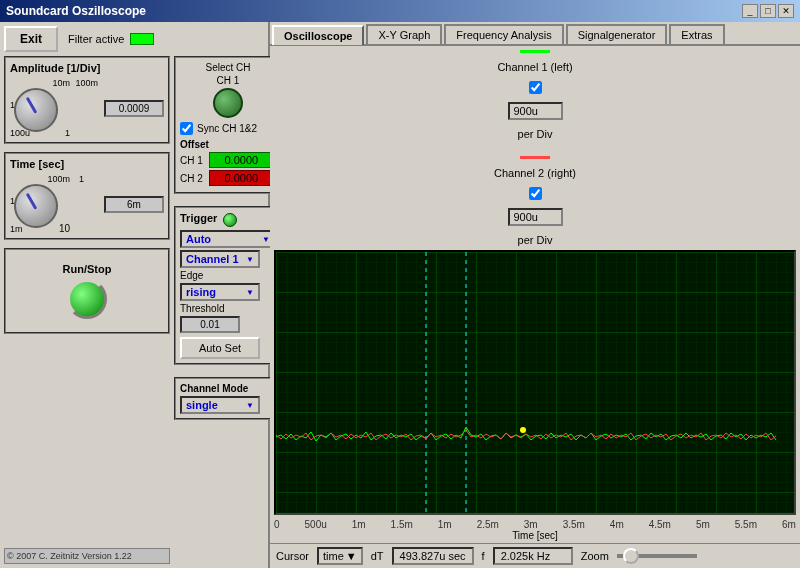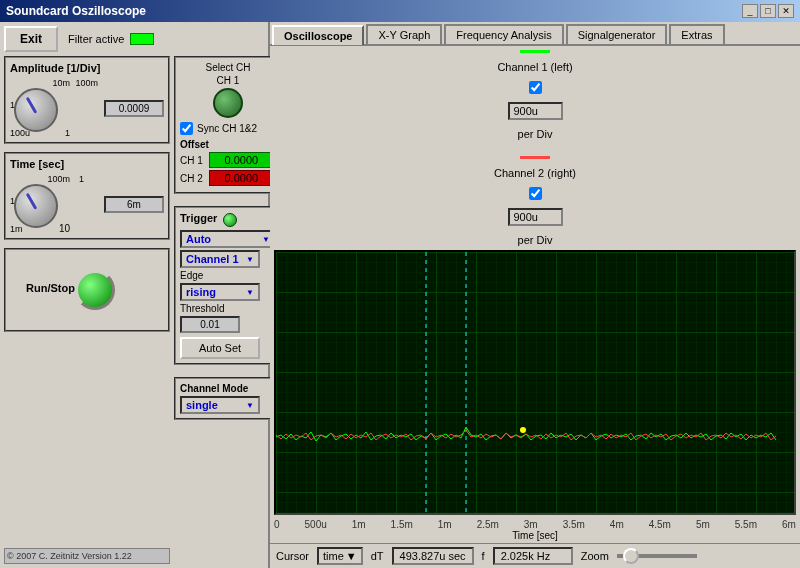--- a/index.html
+++ b/index.html
@@ -364,21 +364,21 @@
               <div style="position:absolute; top:0; right:-14px; font-size:9px;">1</div>
               <div style="position:absolute; top:22px; left:0; font-size:9px;">10m</div>
               <div style="position:absolute; bottom:0; left:0; font-size:9px;">1m</div>
               <div style="position:absolute; bottom:0; right:0; font-size:10px;">10</div>
               <div class="knob" style="position:absolute; top:10px; left:4px; width:44px; height:44px;"></div>
             </div>
             <div class="value-display" style="margin-left:30px;">6m</div>
           </div>
         </div>
 
-        <div class="panel-section" style="display:flex; align-items:center; padding:20px;">
+        <div class="panel-section" style="display:flex; flex-direction:column; align-items:center; padding:13px;">
           <div class="section-title">Run/Stop</div>
           <div class="run-btn"></div>
         </div>
 
         <div class="copyright">© 2007  C. Zeitnitz Version 1.22</div>
       </div>
 
       <div class="right-col">
 
         <div class="panel-section">

